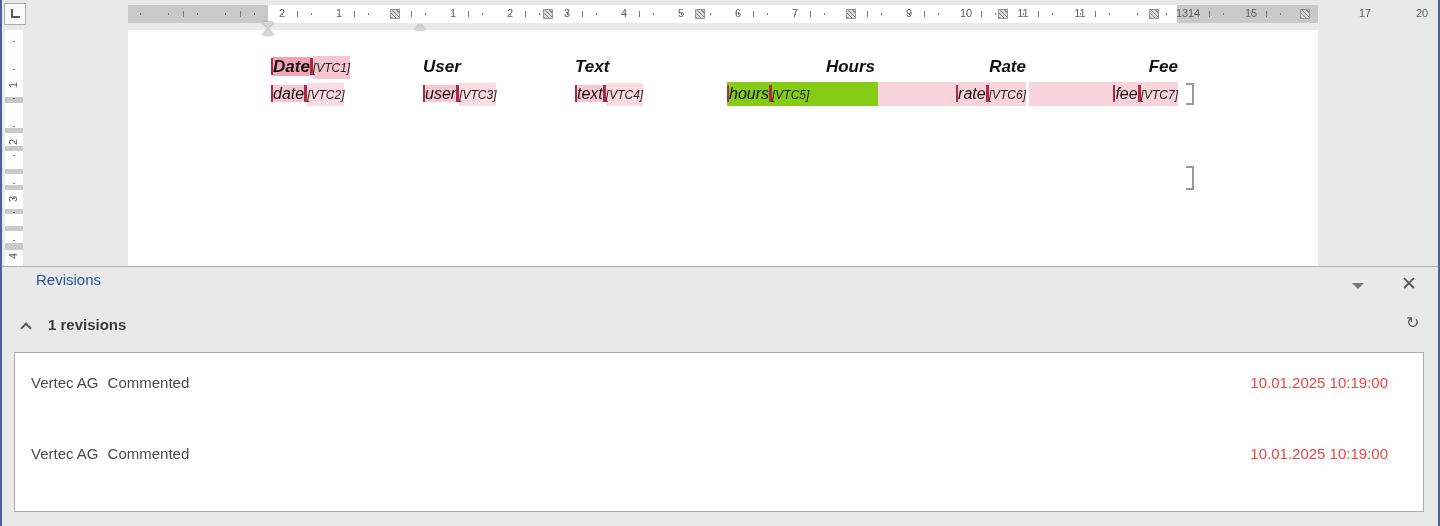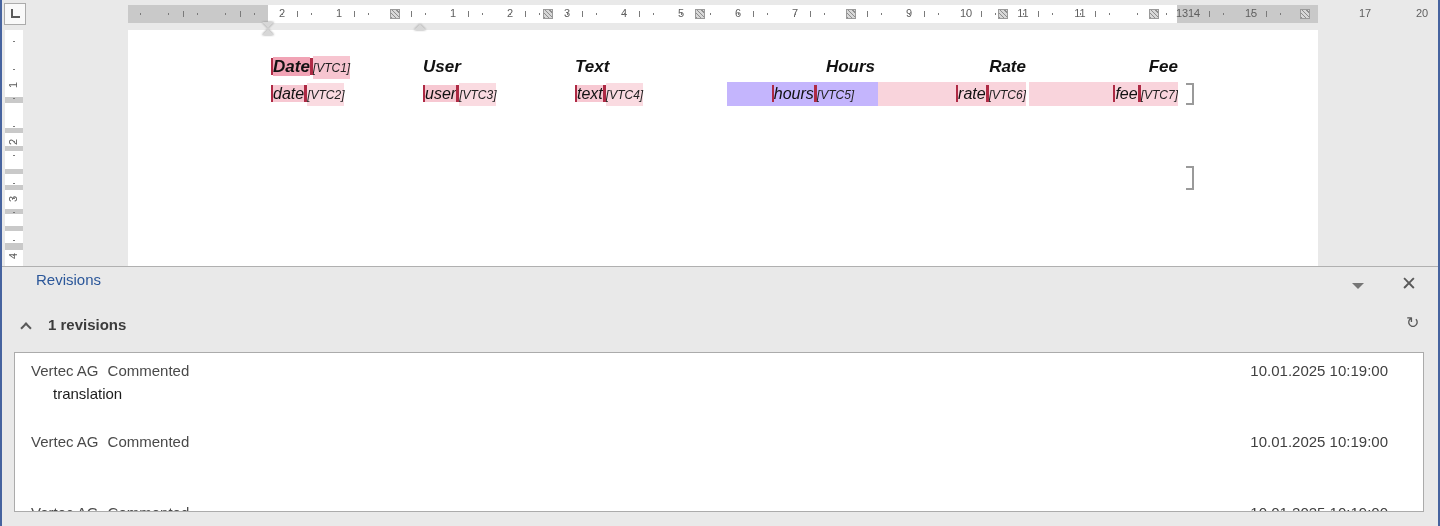--- a/index.html
+++ b/index.html
@@ -68,21 +68,21 @@
     border-left:2px solid #595959; border-top:2px solid #595959; transform:rotate(45deg); cursor:pointer; }
   .summary { position:absolute; left:48px; top:316px; font-size:15px; font-weight:bold; color:#3c3c3c; z-index:35; }
   .refresh { position:absolute; left:1406px; top:313px; font-size:16px; color:#595959; z-index:35; cursor:pointer; }
 
   .rev-list { position:absolute; left:14px; top:352px; width:1410px; height:160px;
     background:#ffffff; border:1px solid #ababab; overflow:hidden; z-index:32; }
   .rev-item { position:absolute; left:0; width:100%; padding:0 35px 0 16px; }
   .rev-head { display:flex; align-items:baseline; font-size:15px; color:#4a4a4a; }
   .rev-author { margin-right:9px; }
   .rev-spacer { flex:1; }
-  .rev-time { font-size:15px; color:#404040; }
+  .rev-time { font-size:15px; color:#ef4444;margin-top:12px; }
   .rev-comment { margin:6px 0 0 22px; font-size:15px; color:#1c1c1c; }
 </style>
 </head>
 <body>
 
 <div class="accent left" style="background: rgb(70, 99, 159);"></div>
 <div class="accent right" style="background: rgb(70, 99, 159);"></div>
 
 <div class="corner-box">
   <i class="tabsel"></i>
@@ -264,21 +264,21 @@
   </div>
 
 <div class="fld-row" style="position:absolute;left:0;top:82px;z-index:7">
 
     <div class="cell" style="left: 271px; width: 149px; text-align: left; background: transparent; top: 0px;"><i class="anchor lead" style="display: inline-block;"></i><span class="word" style="background: rgb(247, 200, 210);">date</span><i class="anchor mid" style="display: inline-block;"></i><span class="tag" style="background: rgb(250, 219, 225); display: inline-block;">[VTC2]</span></div>
 
     <div class="cell" style="left: 423px; width: 149px; text-align: left; background: transparent; top: 0px;"><i class="anchor lead" style="display: inline-block;"></i><span class="word" style="background: rgb(247, 200, 210);">user</span><i class="anchor mid" style="display: inline-block;"></i><span class="tag" style="background: rgb(250, 219, 225); display: inline-block;">[VTC3]</span></div>
 
     <div class="cell" style="left: 575px; width: 149px; text-align: left; background: transparent; top: 0px;"><i class="anchor lead" style="display: inline-block;"></i><span class="word" style="background: rgb(247, 200, 210);">text</span><i class="anchor mid" style="display: inline-block;"></i><span class="tag" style="background: rgb(250, 219, 225); display: inline-block;">[VTC4]</span></div>
 
-    <div class="cell" style="left: 727px; width: 172px; text-align: center; background: #c4b5fd; top: 0px;"><i class="anchor lead" style="display: inline-block;"></i><span class="word" style="background: transparent;">hours</span><i class="anchor mid" style="display: inline-block;"></i><span class="tag" style="background: transparent; display: inline-block;">[VTC5]</span></div>
+    <div class="cell" style="left: 727px; width: 172px; text-align: left; background: #84cc16; top: 0px;"><i class="anchor lead" style="display: inline-block;"></i><span class="word" style="background: transparent;">hours</span><i class="anchor mid" style="display: inline-block;"></i><span class="tag" style="background: transparent; display: inline-block;">[VTC5]</span></div>
 
     <div class="cell" style="left: 878px; width: 148px; text-align: right; background: rgb(249, 212, 220); top: 0px;"><i class="anchor lead" style="display: inline-block;"></i><span class="word" style="background: transparent;">rate</span><i class="anchor mid" style="display: inline-block;"></i><span class="tag" style="background: transparent; display: inline-block;">[VTC6]</span></div>
 
     <div class="cell" style="left: 1029px; width: 149px; text-align: right; background: rgb(249, 212, 220); top: 0px;"><i class="anchor lead" style="display: inline-block;"></i><span class="word" style="background: transparent;">fee</span><i class="anchor mid" style="display: inline-block;"></i><span class="tag" style="background: transparent; display: inline-block;">[VTC7]</span></div>
   </div>
 
 <div class="bracket" style="left:1186px;top:83px;height:22px"></div>
 <div class="bracket" style="left:1186px;top:166px;height:24px"></div>
 
 <div class="panel">
@@ -292,21 +292,20 @@
 
 <div class="rev-list">
 
     <div class="rev-item" style="top: 9px;">
       <div class="rev-head">
         <span class="rev-author">Vertec AG</span>
         <span class="rev-action">Commented</span>
         <span class="rev-spacer"></span>
         <span class="rev-time">10.01.2025 10:19:00</span>
       </div>
-      <div class="rev-comment" style="display: block;">translation</div>
     </div>
 
     <div class="rev-item" style="top: 80px;">
       <div class="rev-head">
         <span class="rev-author">Vertec AG</span>
         <span class="rev-action">Commented</span>
         <span class="rev-spacer"></span>
         <span class="rev-time">10.01.2025 10:19:00</span>
       </div>
 

